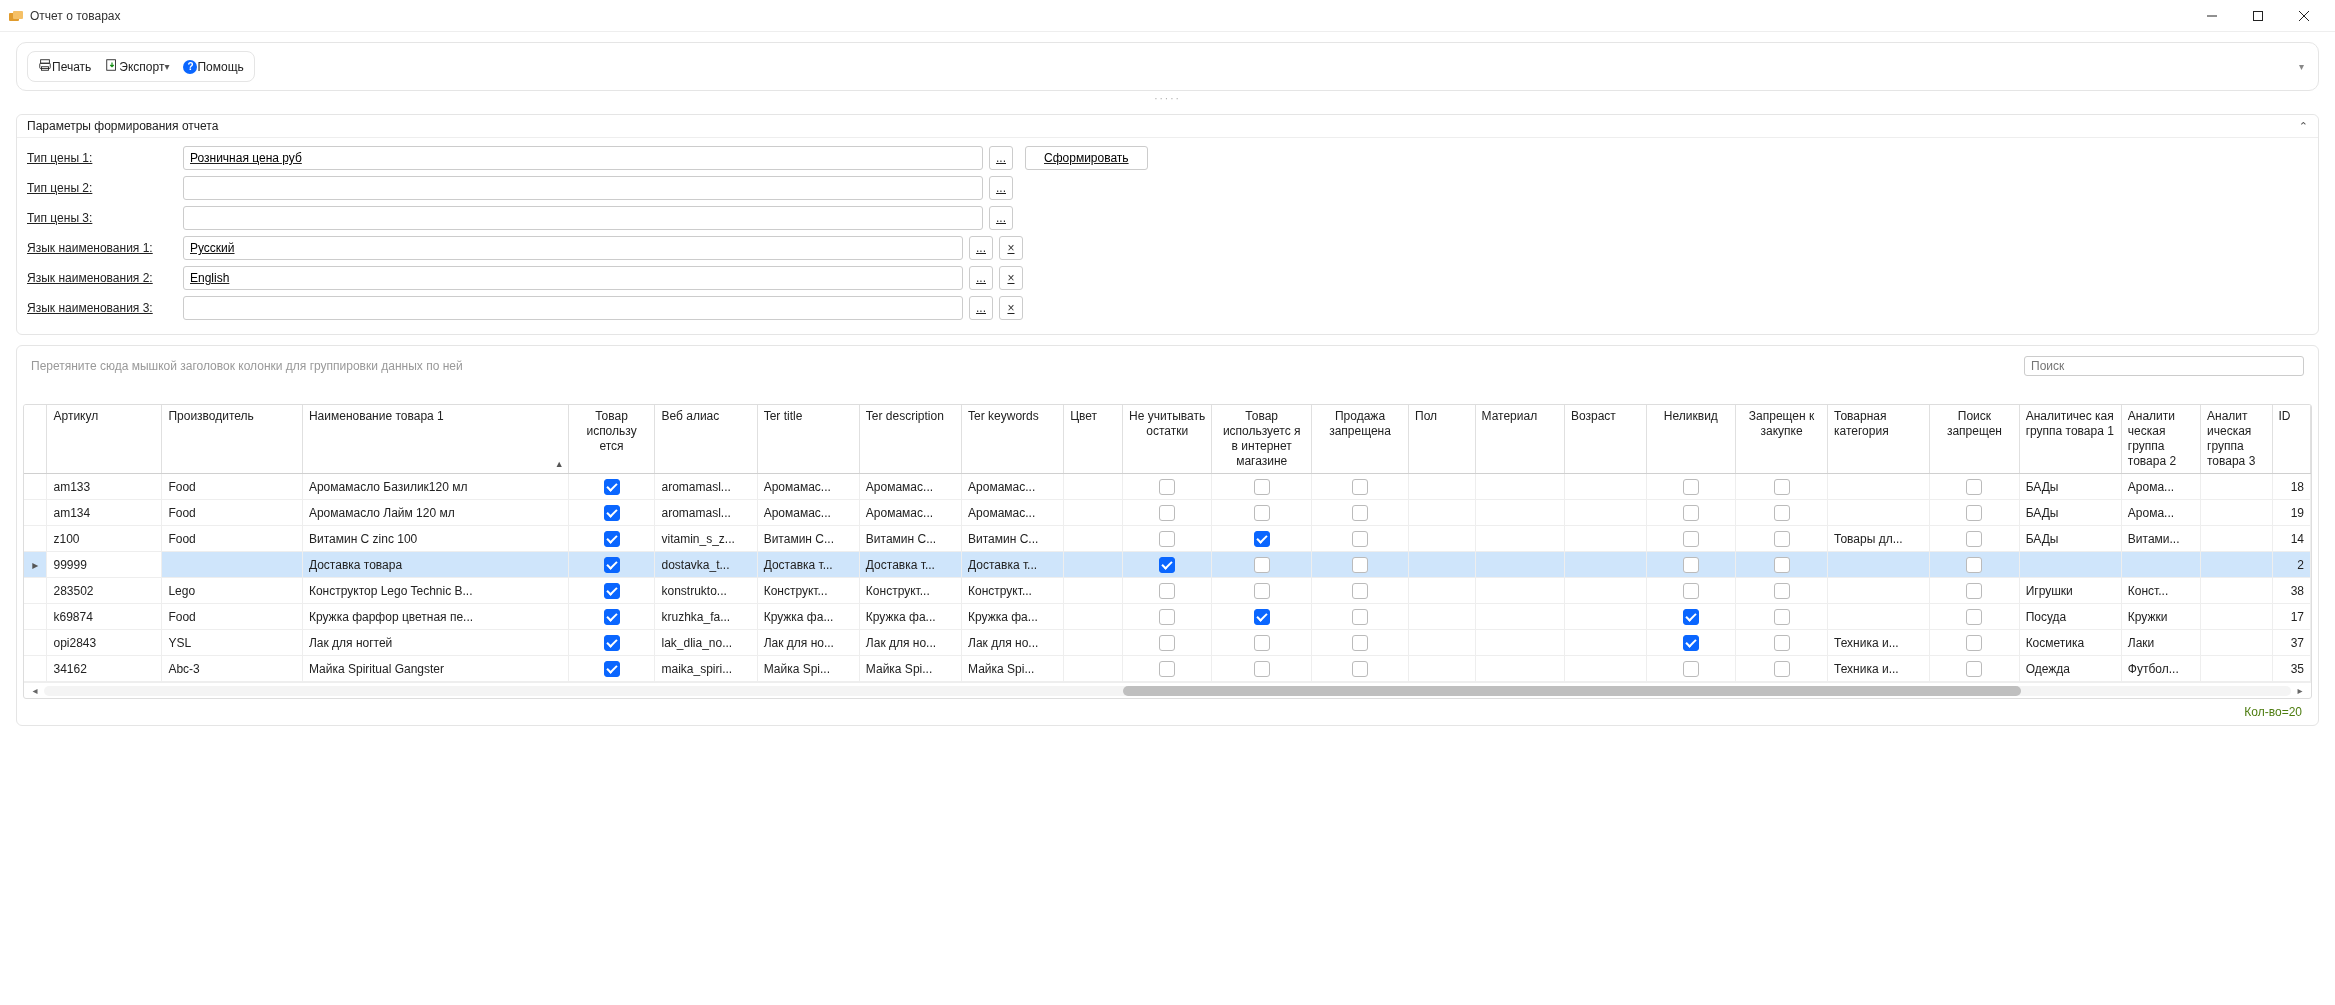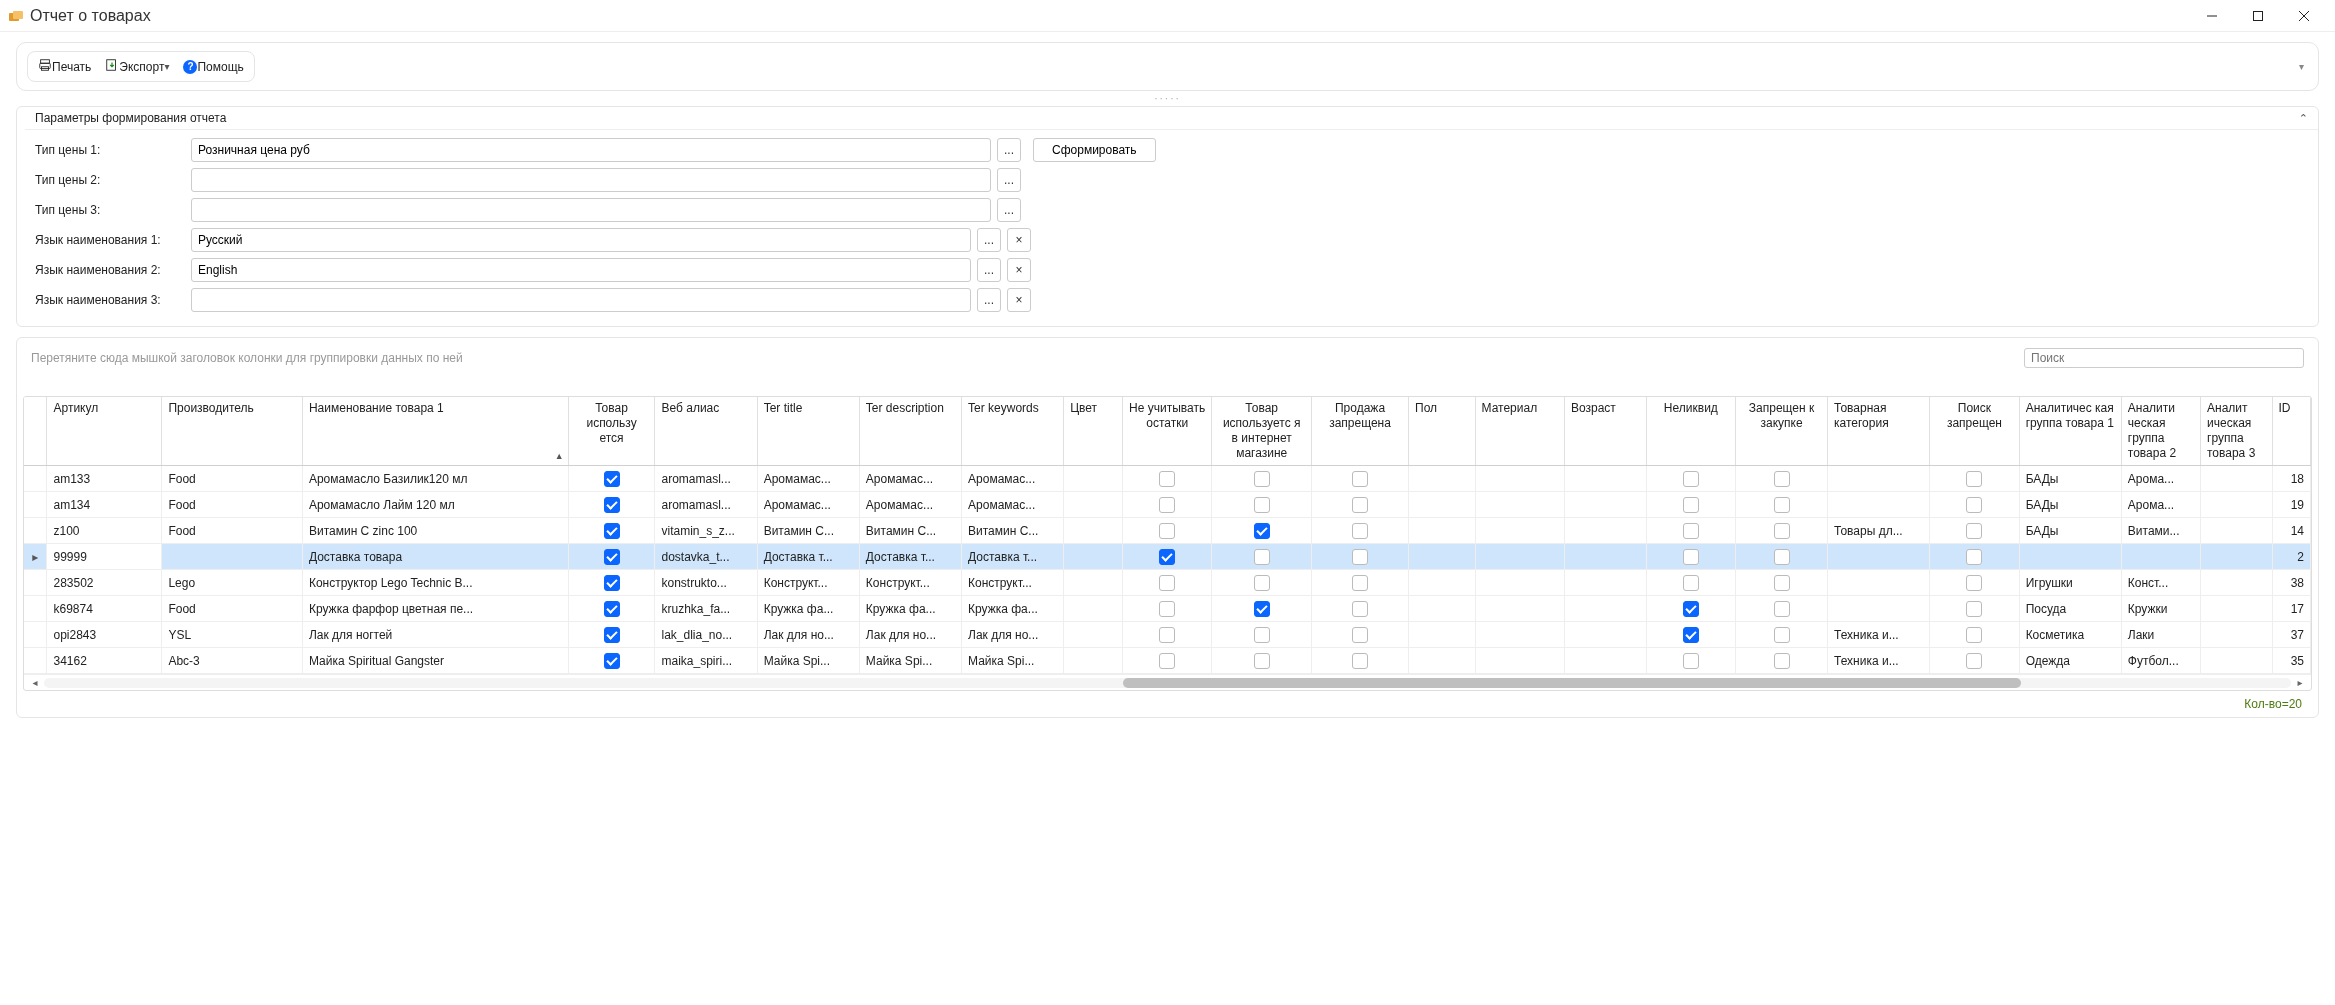--- a/index.html
+++ b/index.html
@@ -1,38 +1,38 @@
 <!DOCTYPE html>
 <html><head>
 <meta charset="utf-8">
 <style>
 * { box-sizing: border-box; margin: 0; padding: 0; }
 body { font-family: "Segoe UI", Arial, sans-serif; font-size: 12px; background: #fff; color: #222; }
 
 .titlebar { height: 32px; display: flex; align-items: center; padding: 0 8px; border-bottom: 1px solid #eee; }
 .titlebar .app-icon { width: 16px; height: 16px; margin-right: 6px; display:inline-flex; align-items:center; justify-content:center; }
-.titlebar .title { font-size: 16px; color: #333; flex: 1; }
+.titlebar .title { font-size: 12px; color: #333; flex: 1; }
 .titlebar .win-btns { display: flex; gap: 0; }
 .titlebar .win-btn { width: 46px; height: 32px; display: flex; align-items: center; justify-content: center; cursor: default; }
 .titlebar .win-btn svg { width: 10px; height: 10px; }
 
 .outer { padding: 10px 16px 16px 16px; }
 .toolbar-wrap { border: 1px solid #e5e5e5; border-radius: 10px; padding: 8px 10px; display:flex; align-items:center; }
 .toolbar { display: inline-flex; align-items: center; border: 1px solid #e5e5e5; border-radius: 8px; padding: 6px 10px; gap: 14px; background:#fff; }
 .tb-item { display: inline-flex; align-items: center; cursor: pointer; font-size: 12px; color:#222; }
 .tb-item .chev { font-size: 10px; color: #555; }
 .tb-help-icon { width:14px; height:14px; border-radius:50%; background:#0a66ff; color:#fff; display:inline-flex; align-items:center; justify-content:center; font-size:10px; font-weight:bold; }
 .toolbar-wrap .collapse-right { margin-left:auto; color:#888; font-size:10px; padding:4px; cursor:pointer; }
 
 .splitter-dots { text-align:center; color:#aaa; font-size:10px; letter-spacing:2px; padding:2px 0; user-select:none; }
 
-.params-panel { margin-top: 0; border: 1px solid #e5e5e5; border-radius: 6px; padding-left: 8px; }
+.params-panel { margin-top: 8px; border: 1px solid #e5e5e5; border-radius: 6px; }
 .params-header { display:flex; align-items:center; padding: 4px 10px; font-size:12px; color:#222; border-bottom:1px solid #eee; background:#fff; border-radius:6px 6px 0 0; }
 .params-header .chev { margin-left:auto; font-size:11px; color:#555; cursor:pointer; }
-.params-body { padding: 8px 10px; }
+.params-body { padding: 8px 10px; text-decoration: underline; }
 .form-row { display:flex; align-items:center; margin-bottom: 6px; gap: 6px; }
 .form-row label { width: 150px; font-size:12px; color:#222; }
 .form-row .input { flex: 0 0 800px; max-width: 800px; height: 24px; border:1px solid #ccc; border-radius:3px; padding: 2px 6px; font-size:12px; background:#fff; }
 .form-row .mini-btn { width:24px; height:24px; border:1px solid #ccc; border-radius:3px; background:#fff; display:inline-flex; align-items:center; justify-content:center; cursor:pointer; font-size:12px; color:#333; }
 .form-row .btn-generate { height:24px; border:1px solid #ccc; border-radius:3px; background:#fff; padding: 0 18px; cursor:pointer; font-size:12px; margin-left:6px; }
 
 .grid-panel { margin-top: 10px; border:1px solid #e5e5e5; border-radius:6px; padding: 6px 6px 2px 6px; }
 .grid-top { display:flex; align-items:center; padding: 4px 8px; gap:0; }
 .group-hint { color:#999; font-size:12px; flex:1; }
 .search-box { width: 280px; height: 20px; border:1px solid #ccc; border-radius:3px; padding:2px 6px; font-size:12px; }

